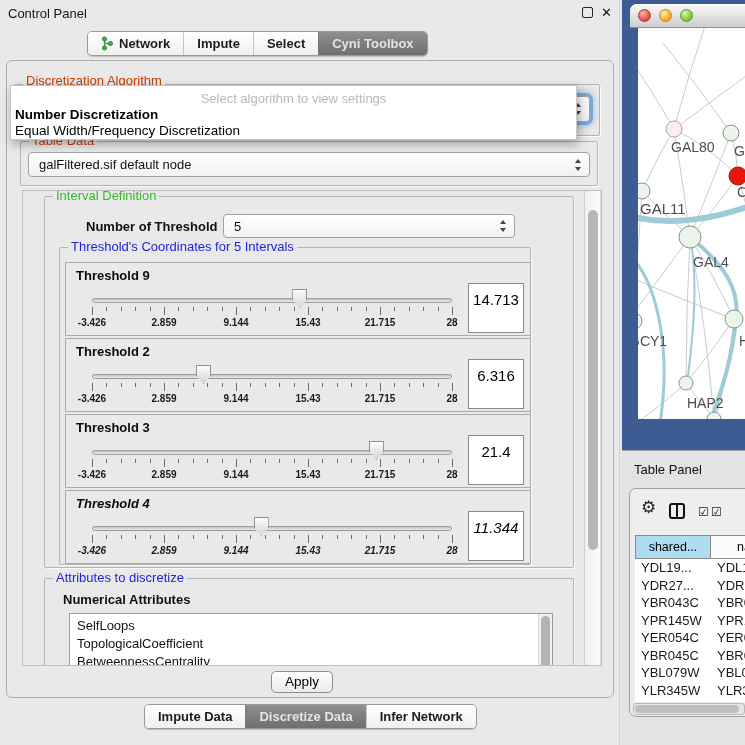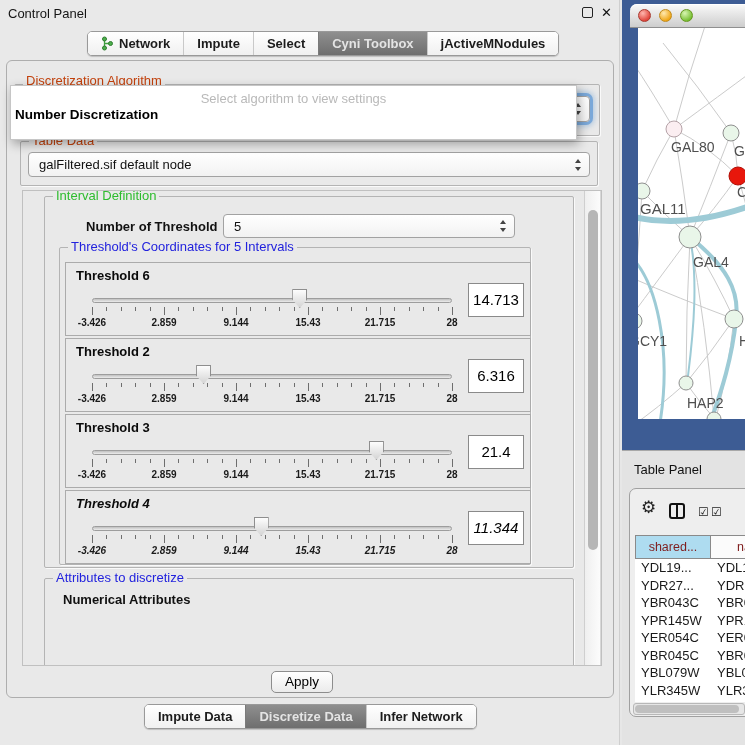--- a/index.html
+++ b/index.html
@@ -52,21 +52,21 @@
   #thr-group{left:14px;top:50px;width:472px;height:318px}
   #thr-panels{position:absolute;left:5px;top:14px;width:466px;height:302px}
   .thr-panel{position:absolute;left:0;width:466px;height:74px;border:1px solid #ababab;background:#e9e9e9}
   .thr-label{position:absolute;left:10px;top:5px;font-size:13px;font-weight:bold;color:#0a0a0a}
   .slider{position:absolute;left:0;top:0;width:100%;height:100%}
   .track{position:absolute;left:26px;top:35px;width:360px;height:5px;background:linear-gradient(#c0c0c0,#ececec);border:1px solid #9d9d9d;border-radius:3px}
   .tick{position:absolute;top:44px;width:1px;height:4px;background:#6e6e6e}
   .tick.major{height:8px}
   .tick-label{position:absolute;top:54px;width:60px;text-align:center;font-size:10px;font-weight:bold;color:#1a1a1a}
   .thumb{position:absolute;top:26px;width:15px;height:19px;background:linear-gradient(#fdfdfd,#d5d5d5);border:1px solid #8e8e8e;clip-path:polygon(0 0,100% 0,100% 55%,50% 100%,0 55%)}
-  .value-box{position:absolute;left:402px;top:20px;width:56px;height:34px;background:#fff;border:1px solid #8a8a8a;text-align:center;line-height:32px;font-size:15px;color:#000}
+  .value-box{position:absolute;left:402px;top:20px;width:56px;height:50px;background:#fff;border:1px solid #8a8a8a;text-align:center;line-height:32px;font-size:15px;color:#000}
 
   #attr-group{left:21px;top:387px;width:530px;height:108px}
   #attr-sub{position:absolute;left:18px;top:13px;font-size:13px;font-weight:bold;color:#111}
   #attr-list{position:absolute;left:24px;top:34px;width:484px;height:72px;background:#fff;border:1px solid #9c9c9c;overflow:hidden}
   .attr-item{position:absolute;left:7px;height:18px;font-size:13px;line-height:18px;color:#111;white-space:nowrap}
   #attr-scroll{position:absolute;right:0;top:0;width:14px;height:70px;background:#f1f1f1;border-left:1px solid #d8d8d8}
   #attr-thumb{position:absolute;left:2px;top:2px;width:9px;height:62px;background:#b3b3b3;border-radius:5px}
 
   #cp-vscroll{position:absolute;left:584px;top:191px;width:17px;height:474px;background:linear-gradient(to right,#efefef,#fcfcfc);border-left:1px solid #cfcfcf;border-right:1px solid #d8d8d8;z-index:2}
   #cp-vthumb{position:absolute;left:3px;top:19px;width:10px;height:340px;background:#b6b6b6;border-radius:6px}
@@ -85,21 +85,21 @@
   
   #table-panel{position:absolute;left:622px;top:450px;width:123px;height:295px;background:#e3e3e3;border-top:1px solid #a8a8a8}
   #tp-title{position:absolute;left:12px;top:11px;font-size:13px;color:#111}
   #tp-box{position:absolute;left:7px;top:37px;width:118px;height:229px;background:#eeeeee;border:1px solid #a0a0a0;border-radius:7px 0 0 7px}
   #tp-gear{position:absolute;left:11px;top:10px;font-size:17px;color:#222;line-height:17px}
   #tp-colicon{position:absolute;left:39px;top:14px;width:16px;height:16px;border:2px solid #111;border-radius:3px}
   #tp-colicon .bar{position:absolute;left:5px;top:0;width:2px;height:12px;background:#111}
   .tp-check{position:absolute;top:16px;font-size:12px;color:#222}
   #tp-check1{left:68px}
   #tp-check2{left:81px}
-  .tp-hcell{position:absolute;top:46px;height:24px;font-size:12.5px;line-height:22px;color:#7f1d1d}
+  .tp-hcell{position:absolute;top:46px;height:24px;font-size:12.5px;line-height:22px;color:#000000}
   #tp-h1{left:5px;width:76px;background:#aedcf0;border:1px solid #8a8a8a;text-align:center}
   #tp-h2{left:81px;width:42px;background:#fbfbfb;border:1px solid #8a8a8a;border-left:none;padding-left:26px;overflow:hidden}
   #tp-rows{position:absolute;left:5px;top:70px;width:113px;height:143px;background:#fff;overflow:hidden}
   .tp-row{position:absolute;left:0;width:113px;height:17.5px;font-size:13px;line-height:17.5px;color:#1a1a1a}
   .tp-c1{position:absolute;left:6px;white-space:nowrap}
   .tp-c2{position:absolute;left:82px;white-space:nowrap}
   #tp-hscroll{position:absolute;left:3px;top:214px;width:112px;height:12px;background:#e6e6e6;border:1px solid #b8b8b8;border-radius:3px}
   #tp-hthumb{position:absolute;left:1px;top:1px;width:104px;height:8px;background:#bfbfbf;border-radius:4px}
 </style>
 </head>
@@ -124,36 +124,34 @@
         </div>
         <div class="tab">
           <span class="tab-label">Impute</span>
         </div>
         <div class="tab">
           <span class="tab-label">Select</span>
         </div>
         <div class="tab sel">
           <span class="tab-label">Cyni Toolbox</span>
         </div>
-        <div class="tab">
-          <span class="tab-label">jActiveMNodules</span>
-        </div>
       </div>
 
     <div id="cp-body"></div>
 
     <div id="algo-group" class="group">
       <span class="gtitle dark">Discretization Algorithm</span>
     </div>
     <div id="algo-combo" class="combo">
       <span class="spin"></span>
     </div>
     <div id="algo-popup">
       <div class="ph">Select algorithm to view settings</div>
       <div class="opt o1">Number Discretization</div>
+      <div class="opt o2">Equal Width/Frequency Discretization</div>
     </div>
 
     <div id="td-group" class="group">
       <span class="gtitle dark">Table Data</span>
     </div>
     <div id="td-combo" class="combo">
       <span class="combo-text">galFiltered.sif default node</span>
       <span class="spin"></span>
     </div>
 
@@ -162,21 +160,21 @@
         <span class="gtitle green">Interval Definition</span>
         <span id="ni-label">Number of Threshold</span>
         <div id="ni-combo" class="combo">
           <span class="combo-text">5</span>
           <span class="spin"></span>
         </div>
         <div id="thr-group" class="group">
           <span class="gtitle blue">Threshold's Coordinates for 5 Intervals</span>
           <div id="thr-panels">
               <div class="thr-panel" style="top: 0px;">
-                <span class="thr-label">Threshold 6</span>
+                <span class="thr-label">Threshold 9</span>
                 <div class="slider">
                   <div class="track"></div>
                   <div class="tick major" style="left: 26px;"></div>
                   <div class="tick" style="left: 40.4px;"></div>
                   <div class="tick" style="left: 54.8px;"></div>
                   <div class="tick" style="left: 69.2px;"></div>
                   <div class="tick" style="left: 83.6px;"></div>
                   <div class="tick major" style="left: 98px;"></div>
                   <div class="tick" style="left: 112.4px;"></div>
                   <div class="tick" style="left: 126.8px;"></div>
@@ -327,20 +325,28 @@
                   <div class="thumb" style="left: 187.697px;"></div>
                 </div>
                 <div class="value-box">11.344</div>
               </div>
             </div>
         </div>
       </div>
       <div id="attr-group" class="group">
         <span class="gtitle blue">Attributes to discretize</span>
         <span id="attr-sub">Numerical Attributes</span>
+        <div id="attr-list">
+          <div id="attr-scroll">
+            <div id="attr-thumb"></div>
+          </div>
+        <div class="attr-item" style="top: 3px;">SelfLoops</div>
+            <div class="attr-item" style="top: 21px;">TopologicalCoefficient</div>
+            <div class="attr-item" style="top: 39px;">BetweennessCentrality</div>
+          </div>
       </div>
     </div>
 
     <div id="cp-vscroll">
       <div id="cp-vthumb"></div>
     </div>
 
     <div id="apply-btn">Apply</div>
 
     <div id="bottom-tabs" class="seg-tabs">

